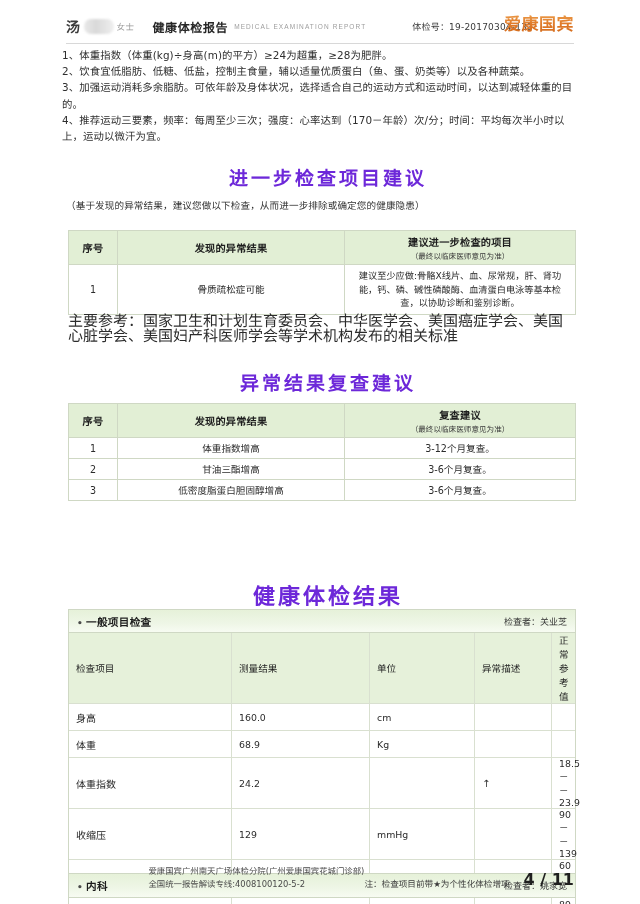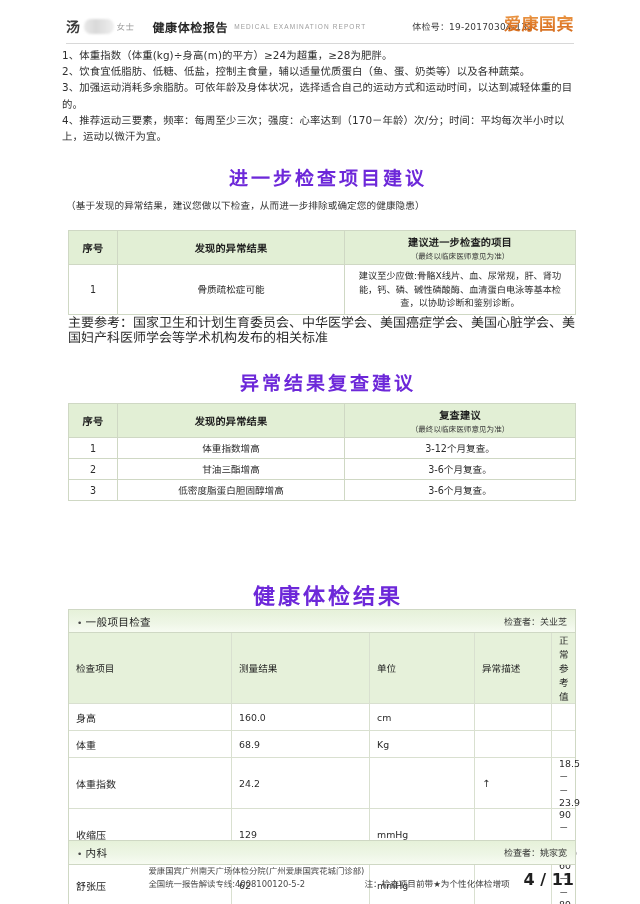--- a/index.html
+++ b/index.html
@@ -111,39 +111,39 @@
     font-size:9.6px;color:#2b2b2b;text-align:center;
   }
   .gtbl tbody td.long{
     font-size:9.2px;line-height:13.5px;text-align:center;padding:4px 8px;margin-top:16px;
   }
   .c-idx{width:40px;margin-top:24px;}
   .c-abn{width:218px;}
 
   .ref-note{
     position:absolute;left:68px;width:508px;
-    font-size:13px;line-height:14.5px;color:#2c2c2c;
-    font-family:Liberation Serif, serif;
+    font-size:15px;line-height:14.5px;color:#2c2c2c;
+    font-family:Liberation Mono, monospace;
   }
 
   
   .panel{
     position:absolute;left:68px;width:508px;
     border:1px solid #cfd8c4;
     box-sizing:border-box;
   }
   .panel-bar{
     height:23px;
     background:linear-gradient(180deg,#e6f1d9 0%,#eef6e6 60%,#f7fbf2 100%);
     border-bottom:1px solid #cfd8c4;
     display:flex;align-items:center;justify-content:space-between;
     padding:0 8px;box-sizing:border-box;
   }
   .panel-bar .ttl{
-    font-size:10.6px;font-weight:normal;color:#1d1d1d;
+    font-size:10.6px;font-weight:bold;color:#1d1d1d;
     font-family:"DejaVu Sans",sans-serif;letter-spacing:.3px;
   }
   .panel-bar .ttl .bullet{color:#4a4a4a;margin-right:3px;font-size:9px;}
   .panel-bar .who{
     font-size:9px;color:#333;font-family:"DejaVu Sans",sans-serif;
   }
   .rtbl{
     width:100%;table-layout:fixed;
     font-family:"DejaVu Sans",sans-serif;
   }
@@ -321,21 +321,21 @@
           <td>62</td>
           <td>mmHg</td>
           <td class="arrow"></td>
           <td>60 －－ 89</td>
         </tr>
 
       </tbody>
     </table>
   </div>
 
-  <div class="panel" style="top:840px;">
+  <div class="panel" style="top:873px;">
     <div class="panel-bar" style="border-bottom:none;">
       <span class="ttl"><span class="bullet">•</span><span>内科</span></span>
       <span class="who"><span>检查者</span>：<span>姚家宽</span></span>
     </div>
   </div>
 
   <div class="footer">
     <div class="foot-left">
       <div>爱康国宾广州南天广场体检分院(广州爱康国宾花城门诊部)</div>
       <div>全国统一报告解读专线:4008100120-5-2</div>

